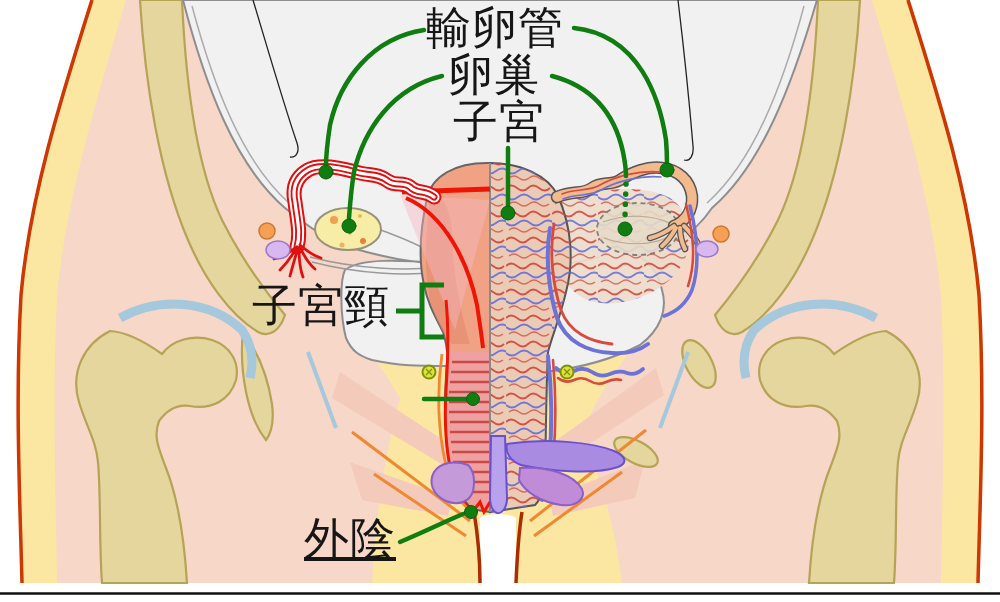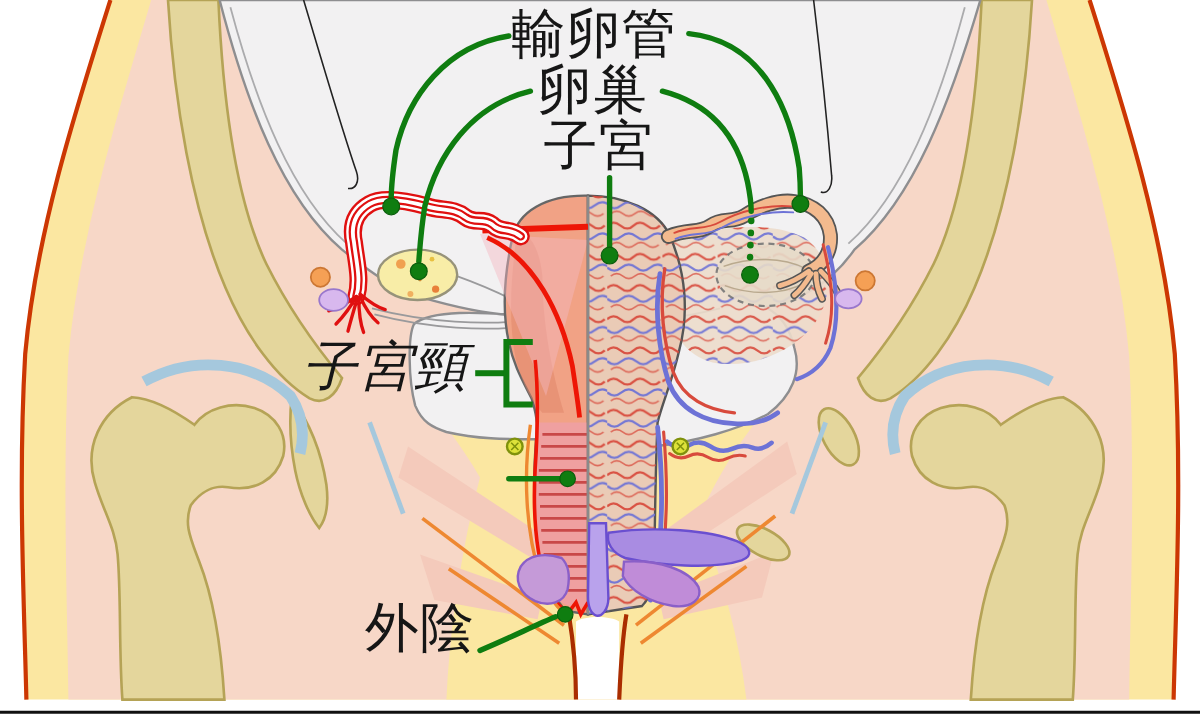--- a/index.html
+++ b/index.html
@@ -197,15 +197,15 @@
       <circle cx="508" cy="213" r="7"></circle>
       <circle cx="473" cy="399" r="6.5"></circle>
       <circle cx="471" cy="512" r="6.5"></circle>
     </g>
   </g>
 </svg>
 
   <div class="anat-label" style="left:426px;top:5px;text-align:center;">輸卵管</div>
   <div class="anat-label" style="left:448px;top:52px;">卵巢</div>
   <div class="anat-label" style="left:453px;top:99px;font-family:Liberation Serif, serif;">子宮</div>
-  <div class="anat-label" style="left:252px;top:283px;font-style:italic;">子宮頸</div>
-  <div class="anat-label" style="left:304px;top:500px;">外陰</div>
+  <div class="anat-label" style="left:252px;top:283px;">子宮頸</div>
+  <div class="anat-label" style="left:304px;top:516px;text-decoration:underline;">外陰</div>
 </div>
 
 </body></html>

